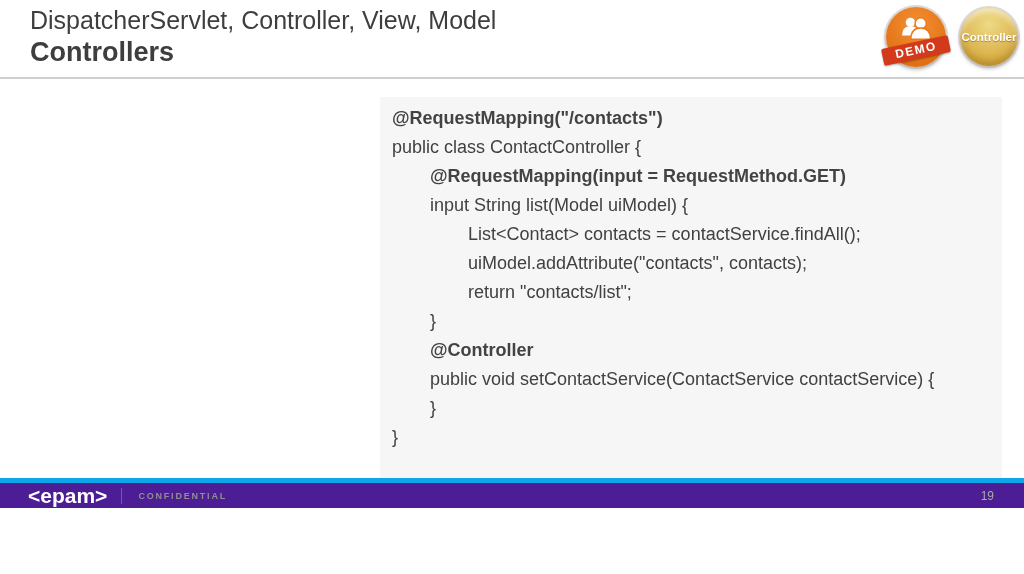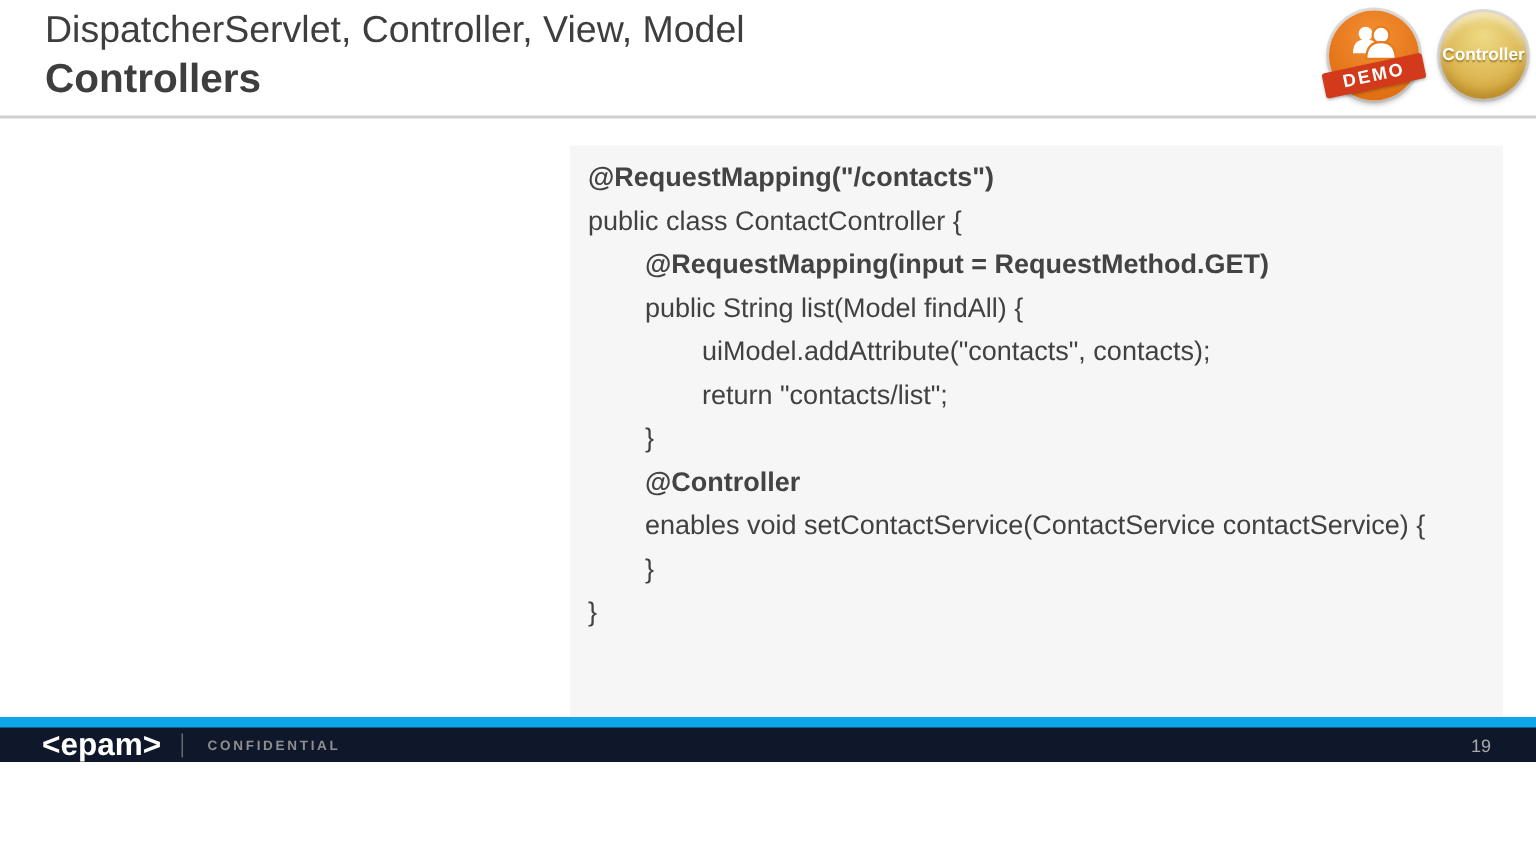--- a/index.html
+++ b/index.html
@@ -34,22 +34,22 @@
   .bold { font-weight:700; color:#434343; }
 
   
   .code-box { position:absolute; left:380px; top:97px; width:622px; height:437px; background:#f6f6f7;
     box-sizing:border-box; padding:7px 0 0 12px; font-size:18px; line-height:29px; color:#414141; }
   .code-line { white-space:nowrap; }
   .ind1 { padding-left:38px; }
   .ind2 { padding-left:76px; }
 
   
-  .footer { position:absolute; left:0; right:0; bottom:0; height:30px; background:#0f172a;
-    border-top:7px solid #0ea5e9; box-sizing:border-box; display:flex; align-items:center; }
+  .footer { position:absolute; left:0; right:0; bottom:0; height:30px; background:#4c1d95;
+    border-top:5px solid #0ea5e9; box-sizing:border-box; display:flex; align-items:center; }
   .logo { margin-left:28px; color:#ffffff; font-size:21px; font-weight:700; line-height:30px; }
   .footer-divider { width:1px; height:16px; background:#6a6a6a; margin:0 16px 0 14px; }
   .confidential { color:#8f8f8f; font-size:9px; font-weight:700; letter-spacing:1.8px; }
   .page-number { margin-left:auto; margin-right:30px; color:#aaaaaa; font-size:12px; }
 </style>
 </head>
 <body>
 
 <div class="slide">
 
@@ -74,26 +74,27 @@
     </div>
   </div>
 
   <ul class="bullets">
   </ul>
 
   <div class="code-box">
     <div class="code-line bold">@RequestMapping("/contacts")</div>
     <div class="code-line">public class ContactController {</div>
     <div class="code-line ind1 bold">@RequestMapping(input = RequestMethod.GET)</div>
-    <div class="code-line ind1">public String list(Model findAll) {</div>
+    <div class="code-line ind1">input String list(Model uiModel) {</div>
+    <div class="code-line ind2">List&lt;Contact&gt; contacts = contactService.findAll();</div>
     <div class="code-line ind2">uiModel.addAttribute("contacts", contacts);</div>
     <div class="code-line ind2">return "contacts/list";</div>
     <div class="code-line ind1">}</div>
     <div class="code-line ind1 bold">@Controller</div>
-    <div class="code-line ind1">enables void setContactService(ContactService contactService) {</div>
+    <div class="code-line ind1">public void setContactService(ContactService contactService) {</div>
     <div class="code-line ind1">}</div>
     <div class="code-line">}</div>
   </div>
 
   <div class="footer">
     <span class="logo">&lt;epam&gt;</span>
     <span class="footer-divider"></span>
     <span class="confidential">CONFIDENTIAL</span>
     <span class="page-number">19</span>
   </div>

